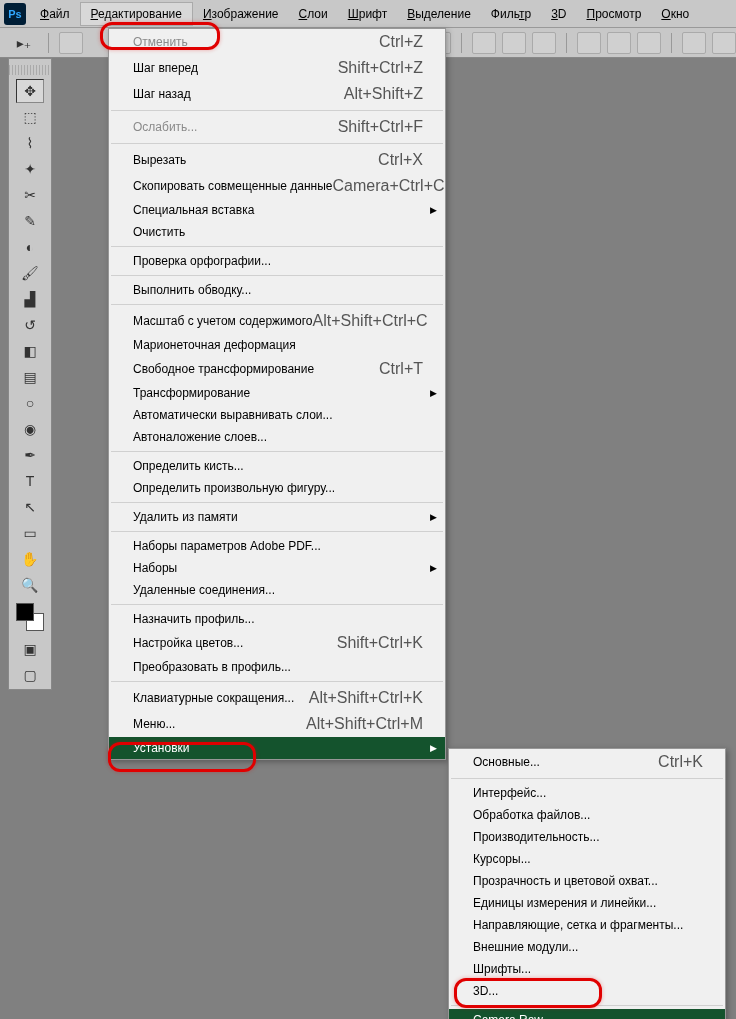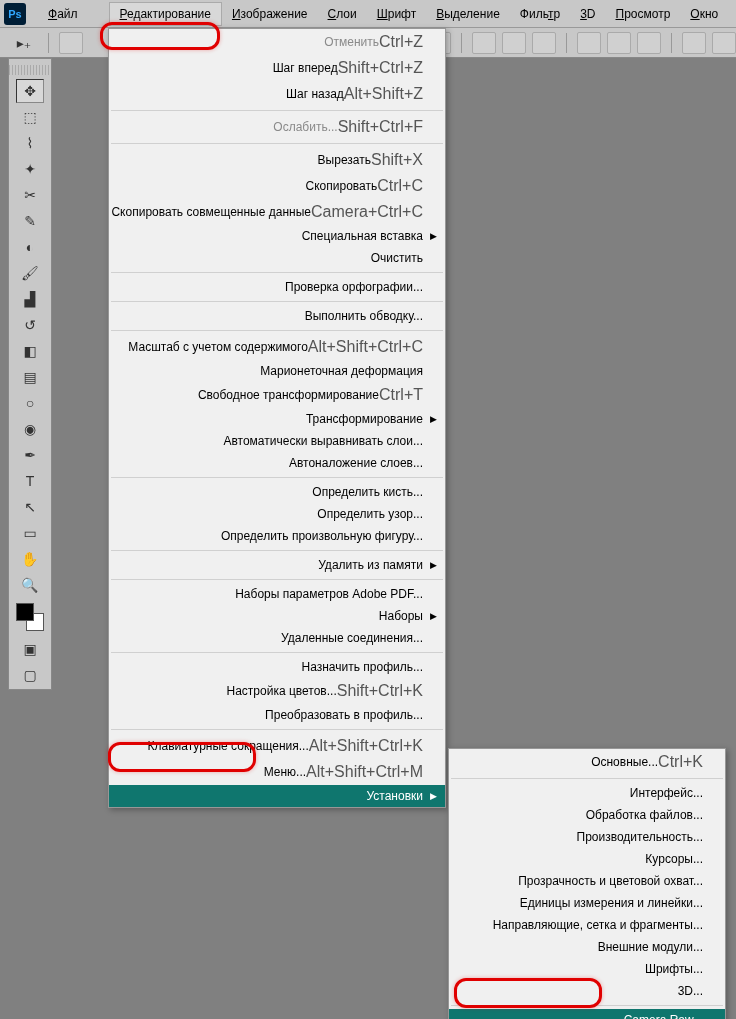--- a/index.html
+++ b/index.html
@@ -1,52 +1,52 @@
 <!DOCTYPE html>
 <html><head>
 <meta charset="utf-8">
 <style>
 * { box-sizing: border-box; margin: 0; padding: 0; font-family: "Segoe UI", Tahoma, sans-serif; font-size: 12px; }
 body { background: #b5b5b5; width: 736px; height: 1019px; overflow: hidden; position: relative; }
 .menubar { background: #c8c8c8; height: 28px; display: flex; align-items: center; padding-left: 4px; border-bottom: 1px solid #999; }
-.ps-logo { width: 22px; height: 22px; background: #001e36; color: #31a8ff; font-weight: bold; font-size: 11px; display: flex; align-items: center; justify-content: center; border-radius: 3px; margin-right: 12px; }
+.ps-logo { width: 22px; height: 22px; background: #001e36; color: #31a8ff; font-weight: bold; font-size: 11px; display: flex; align-items: center; justify-content: center; border-radius: 3px; margin-right: 4px; }
 .menu-item { padding: 4px 10px; cursor: pointer; }
 .menu-item u { text-decoration: underline; }
 .toolbar { background: #c8c8c8; height: 30px; border-bottom: 1px solid #888; display: flex; align-items: center; padding-left: 10px; gap: 6px; }
 .tool-icon { width: 24px; height: 22px; background: #d0d0d0; border: 1px solid #aaa; border-radius: 2px; }
 .tool-sep { width: 1px; height: 20px; background: #999; margin: 0 4px; }
 .workspace { position: absolute; top: 58px; left: 0; right: 0; bottom: 0; background: #808080; }
 .tool-panel { position: absolute; top: 58px; left: 8px; width: 44px; background: #c8c8c8; border: 1px solid #888; padding-top: 6px; }
 .tool-panel-grip { height: 10px; background: repeating-linear-gradient(90deg, #aaa, #aaa 1px, #c8c8c8 1px, #c8c8c8 3px); margin-bottom: 4px; }
 .tp-tool { width: 28px; height: 24px; margin: 2px auto; display: flex; align-items: center; justify-content: center; color: #333; font-size: 14px; cursor: pointer; }
 .tp-tool.sel { background: #d8d8d8; border: 1px inset #888; }
 .color-swatch { width: 28px; height: 28px; margin: 6px auto; position: relative; }
 .swatch-front { position: absolute; width: 18px; height: 18px; background: #000; border: 1px solid #555; top: 0; left: 0; }
 .swatch-back { position: absolute; width: 18px; height: 18px; background: #fff; border: 1px solid #555; bottom: 0; right: 0; }
 .dropdown { position: absolute; background: #f0f0f0; border: 1px solid #979797; box-shadow: 2px 2px 6px rgba(0,0,0,0.3); }
 .dropdown.main { top: 28px; left: 108px; width: 338px; }
 .dropdown.sub { top: 748px; left: 448px; width: 278px; }
-.dd-item { display: flex; align-items: center; justify-content: flex-end; padding: 4px 22px 4px 24px; cursor: pointer; white-space: nowrap; position: relative; }
-.dd-item.highlight { background: #0f766e; color: #fff; }
+.dd-item { display: flex; align-items: center; justify-content: space-between; padding: 4px 22px 4px 24px; cursor: pointer; white-space: nowrap; position: relative; }
+.dd-item.highlight { background: #14532d; color: #fff; }
 .dd-item.disabled { color: #8a8a8a; }
 .dd-item .shortcut { color: #555; font-size: 16px; }
 .dd-item .arrow { position: absolute; right: 8px; font-size: 9px; }
 .dd-sep { height: 1px; background: #d0d0d0; margin: 3px 2px; }
 .callout { position: absolute; border: 3px solid #e00000; border-radius: 12px; pointer-events: none; box-shadow: 0 0 4px rgba(224,0,0,0.3); }
 .callout.c1 { top: 22px; left: 100px; width: 120px; height: 28px; }
 .callout.c2 { top: 742px; left: 108px; width: 148px; height: 30px; }
 .callout.c3 { top: 978px; left: 454px; width: 148px; height: 30px; }
 </style>
 </head>
 <body>
 
 <div class="menubar">
   <div class="ps-logo">Ps</div>
   <div class="menu-item"><u>Ф</u>айл</div>
-  <div class="menu-item" style="background:#d8d8d8;border:1px solid #aaa;margin-left:21px;"><u>Р</u>едактирование</div>
+  <div class="menu-item" style="background:#d8d8d8;border:1px solid #aaa;"><u>Р</u>едактирование</div>
   <div class="menu-item"><u>И</u>зображение</div>
   <div class="menu-item"><u>С</u>лои</div>
   <div class="menu-item"><u>Ш</u>рифт</div>
   <div class="menu-item"><u>В</u>ыделение</div>
   <div class="menu-item">Филь<u>т</u>р</div>
   <div class="menu-item"><u>3</u>D</div>
   <div class="menu-item"><u>П</u>росмотр</div>
   <div class="menu-item"><u>О</u>кно</div>
 </div>
 
@@ -117,25 +117,21 @@
       <span class="shortcut">Alt+Shift+Z</span>
     </div>
     <div class="dd-sep"></div>
     <div class="dd-item disabled">
       <span>Ослабить...</span>
       <span class="shortcut">Shift+Ctrl+F</span>
     </div>
     <div class="dd-sep"></div>
     <div class="dd-item">
       <span>Вырезать</span>
-      <span class="shortcut">Shift+X</span>
-    </div>
-    <div class="dd-item">
-      <span>Скопировать</span>
-      <span class="shortcut">Ctrl+C</span>
+      <span class="shortcut">Ctrl+X</span>
     </div>
     <div class="dd-item">
       <span>Скопировать совмещенные данные</span>
       <span class="shortcut">Camera+Ctrl+C</span>
     </div>
     <div class="dd-item">
       <span>Специальная вставка</span>
       <span class="arrow">▶</span>
     </div>
     <div class="dd-item">
@@ -167,23 +163,20 @@
     </div>
     <div class="dd-item">
       <span>Автоматически выравнивать слои...</span>
     </div>
     <div class="dd-item">
       <span>Автоналожение слоев...</span>
     </div>
     <div class="dd-sep"></div>
     <div class="dd-item">
       <span>Определить кисть...</span>
-    </div>
-    <div class="dd-item">
-      <span>Определить узор...</span>
     </div>
     <div class="dd-item">
       <span>Определить произвольную фигуру...</span>
     </div>
     <div class="dd-sep"></div>
     <div class="dd-item">
       <span>Удалить из памяти</span>
       <span class="arrow">▶</span>
     </div>
     <div class="dd-sep"></div>

